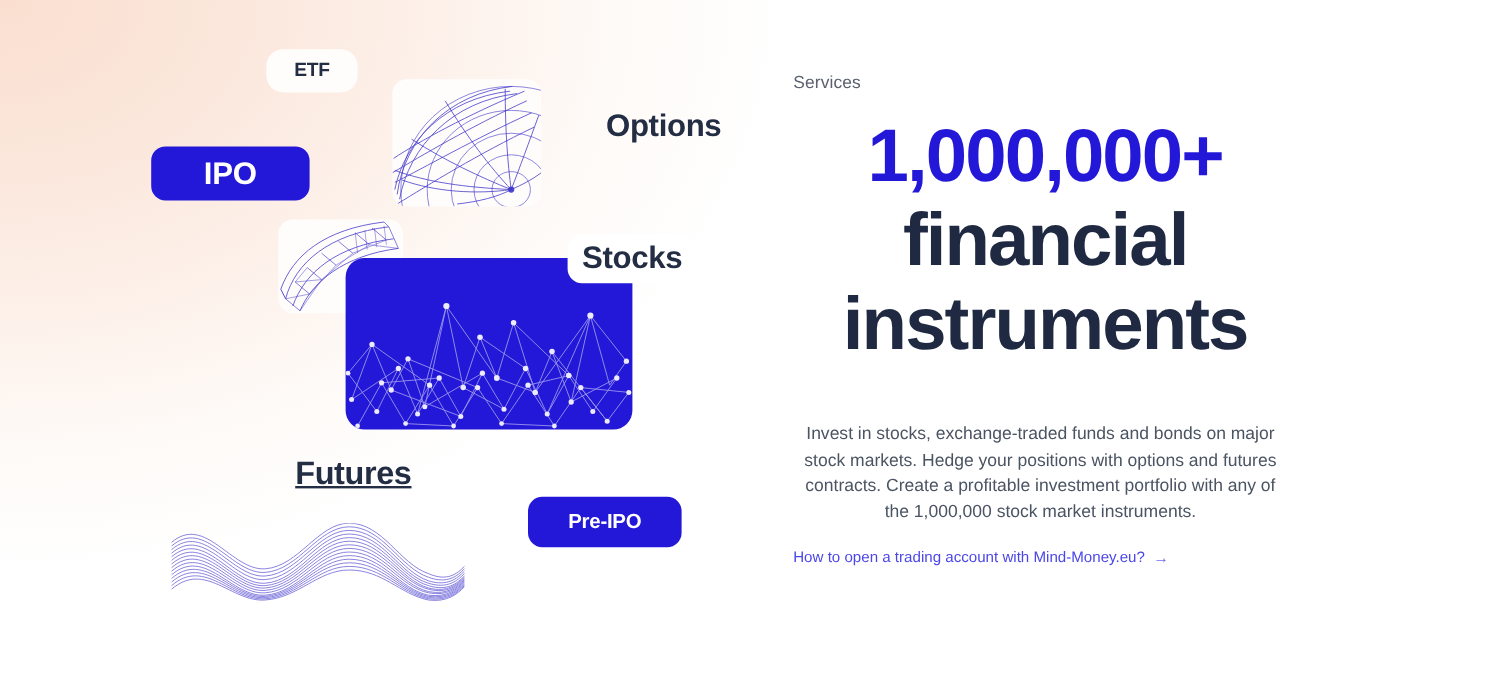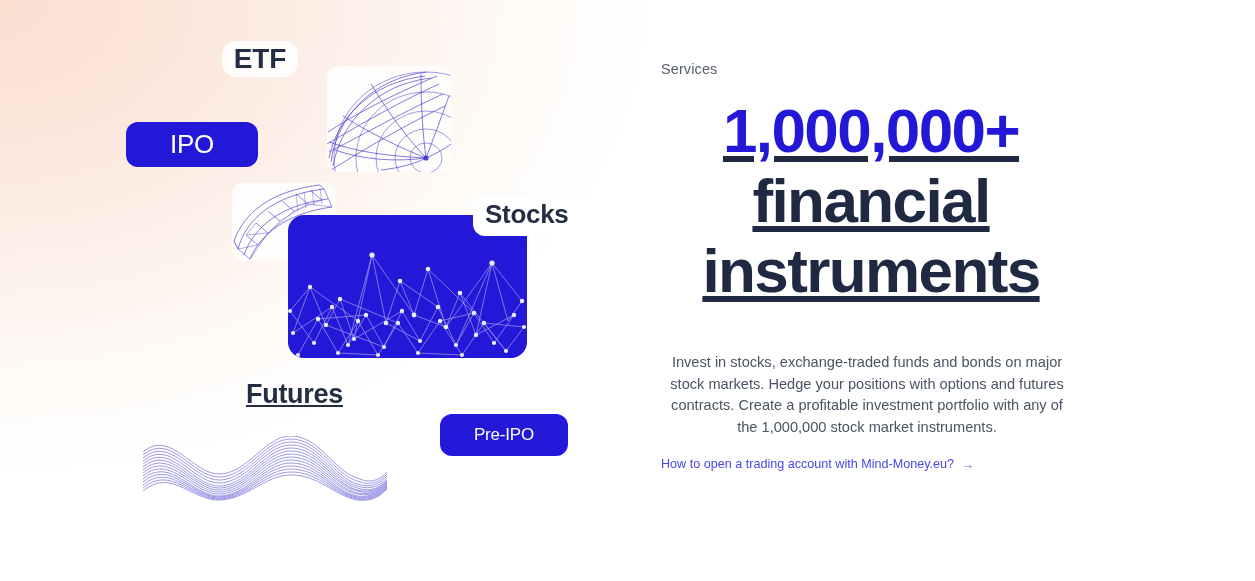--- a/index.html
+++ b/index.html
@@ -57,33 +57,33 @@
   }
   
   .pill {
     position: absolute;
     background: #2318d8;
     border-radius: 12px;
     display: flex;
     align-items: center;
     justify-content: center;
     color: #ffffff;
-    font-weight: 400;
+    font-weight: 700;
     letter-spacing: -0.2px;
   }
   
   .plainlabel {
     position: absolute;
     color: #232d44;
     font-weight: 700;
     letter-spacing: -0.3px;
     white-space: nowrap;
   }
 
-  #chip-etf   { left: 222px; top: 41px;  width: 76px;  height: 36px; font-size: 28px; }
+  #chip-etf   { left: 222px; top: 41px;  width: 76px;  height: 36px; font-size: 16px; }
   #pill-ipo   { left: 126px; top: 122px; width: 132px; height: 45px; font-size: 26px; }
   #chip-bonds { left: 129px; top: 279px; width: 110px; height: 39px; font-size: 21px; }
   #label-options { left: 505px; top: 89px;  font-size: 26px; }
   #label-stocks  { left: 473px; top: 195px; font-size: 26px; z-index: 6;
                    background: #ffffff; border-radius: 12px; padding: 4px 12px 6px 12px; }
   #label-futures { left: 246px; top: 379px; font-size: 27px; text-decoration: underline; }
   #pill-preipo   { left: 440px; top: 414px; width: 128px; height: 42px; font-size: 17px; }
 
   
   #card-network {
@@ -145,21 +145,20 @@
   }
   #headline {
     position: absolute;
     left: 0; top: 96px;
     width: 420px;
     font-size: 62px;
     line-height: 1.13;
     font-weight: 700;
     letter-spacing: -1.6px;
     color: #1f2a42;
-    text-decoration: underline;
   }
   #headline .hl-count { color: #2318d8; display: block; }
   #headline .hl-rest  { display: block; }
   #body-copy {
     position: absolute;
     left: 0; top: 352px;
     width: 412px;
     font-size: 14.6px;
     line-height: 21.6px;
     color: #4a5462;
@@ -334,20 +333,23 @@
     </div>
 
     <div class="chip" id="chip-etf">
       <span>ETF</span>
     </div>
 
     <div class="pill" id="pill-ipo">
       <span>IPO</span>
     </div>
 
+    <div class="plainlabel" id="label-options">
+      <span>Options</span>
+    </div>
 
 
     <div class="plainlabel" id="label-stocks">
       <span>Stocks</span>
     </div>
 
     <div class="plainlabel" id="label-futures">
       <span>Futures</span>
     </div>
 

